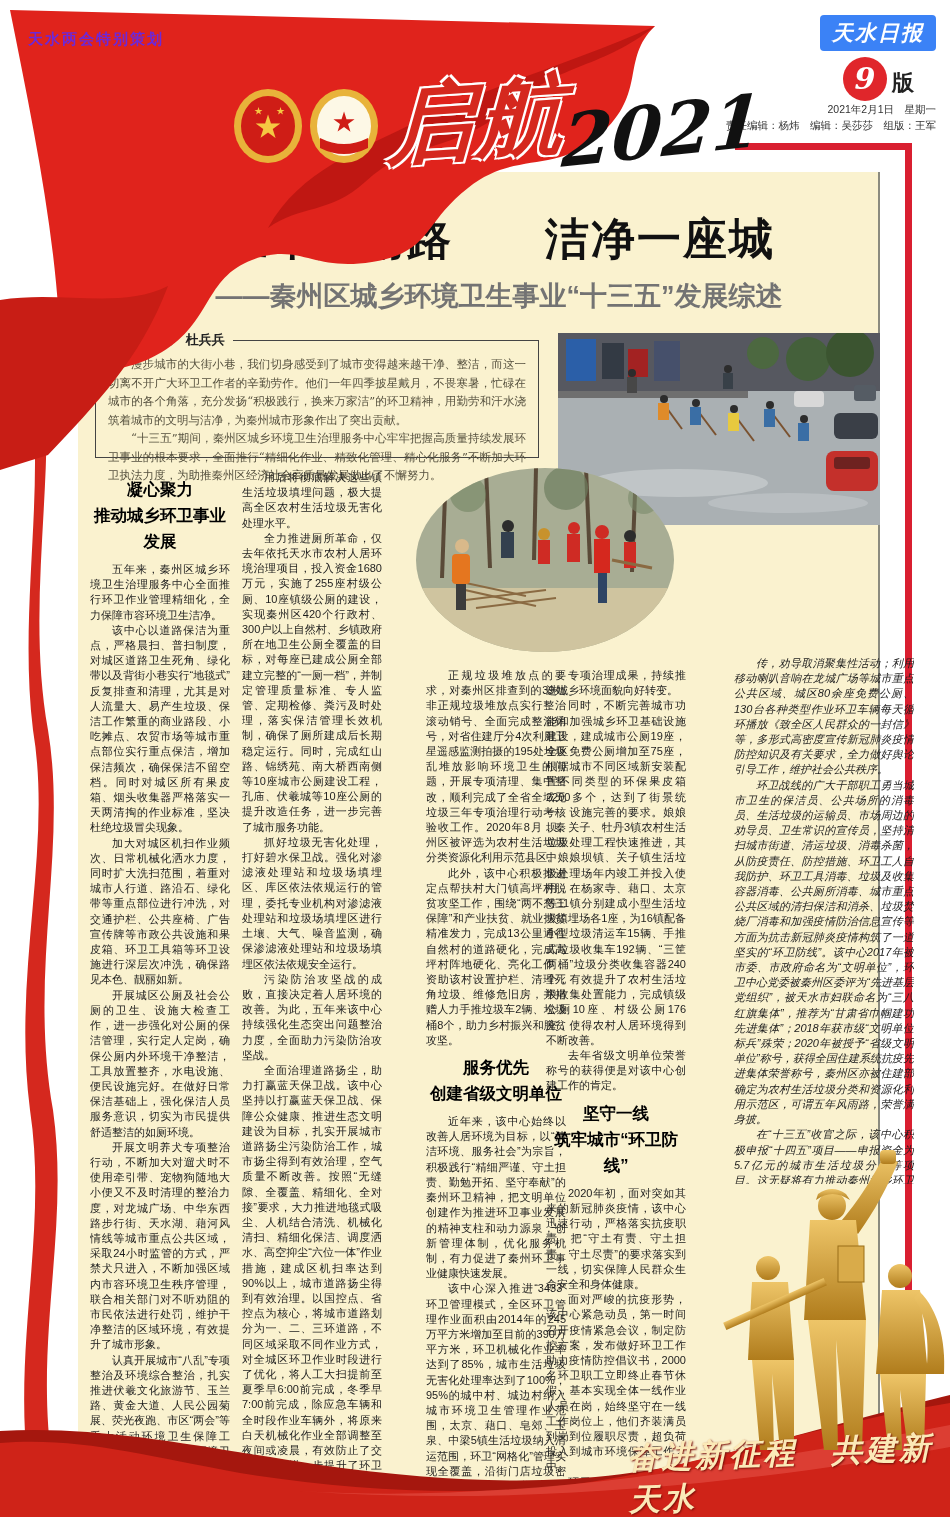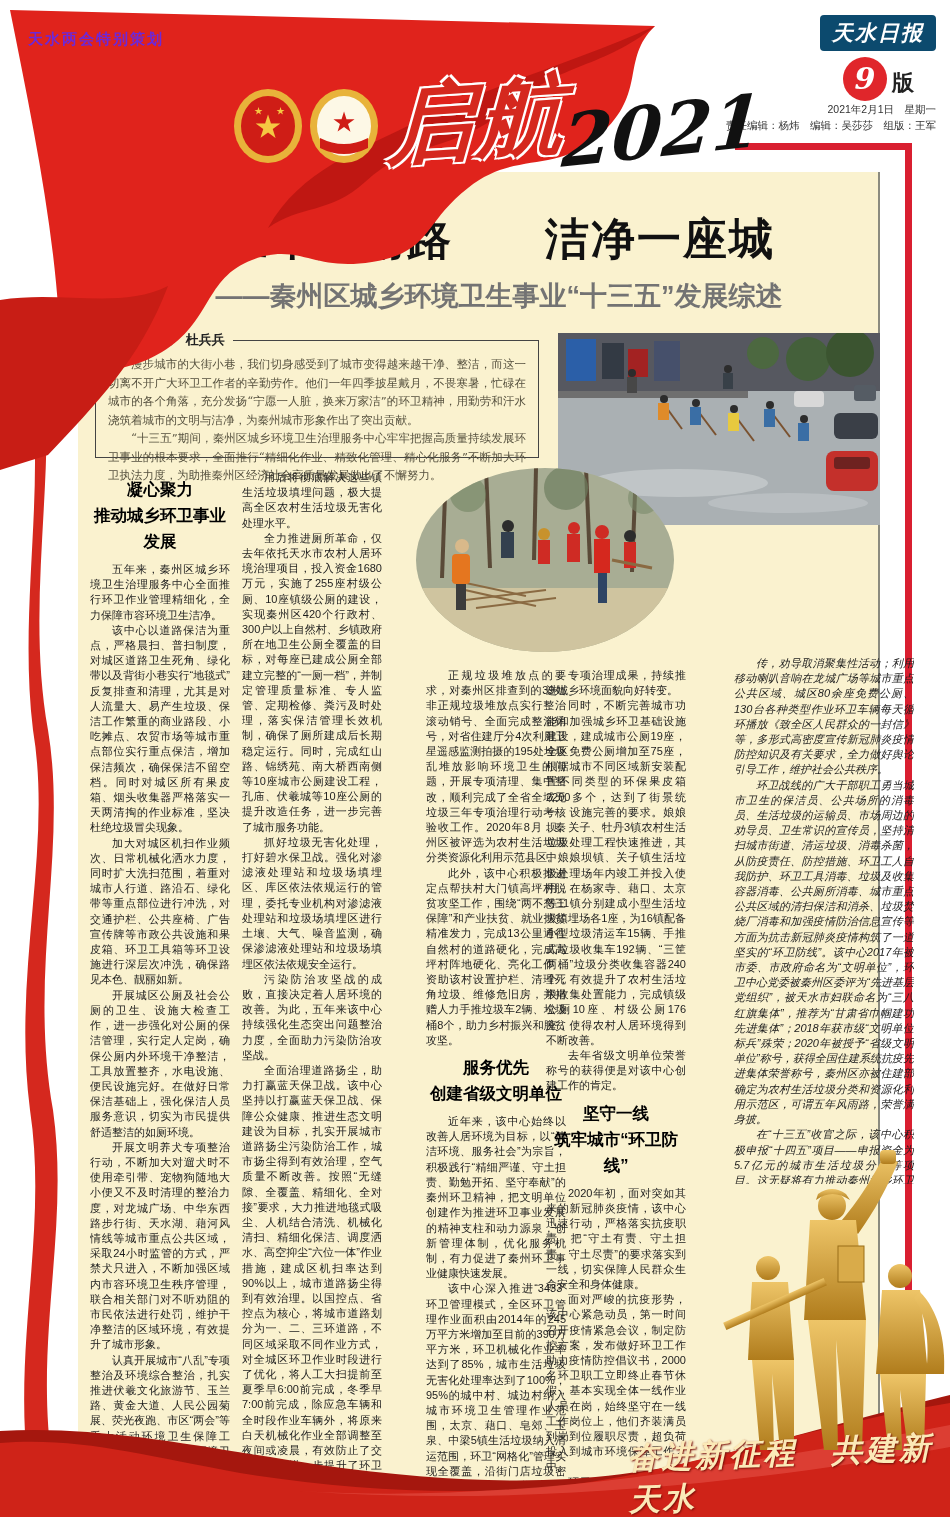--- a/index.html
+++ b/index.html
@@ -1,21 +1,21 @@
 <!DOCTYPE html>
 <html lang="zh"><head>
 <meta charset="utf-8">
 <style>
   html,body{margin:0;padding:0;background:#ffffff;}
   body{width:950px;height:1517px;position:relative;overflow:hidden;
        font-family:"Liberation Sans",sans-serif;}
   .abs{position:absolute;}
   
   .flag-banner-text{color:#6d28d9;font-size:15px;font-weight:bold;letter-spacing:2px;z-index:6;}
-  .paper-box{background:#0c4a6e;border-radius:4px;color:#fff;text-align:center;
+  .paper-box{background:#3b82f6;border-radius:4px;color:#fff;text-align:center;
              font-family:"DejaVu Serif",serif;font-style:italic;font-weight:bold;
              font-size:21px;line-height:36px;letter-spacing:2px;z-index:6;}
   .page-badge{background:#e0262b;border-radius:50%;color:#fff;text-align:center;
               font-family:"DejaVu Serif",serif;font-style:italic;font-weight:bold;
               font-size:30px;line-height:44px;z-index:6;}
   .page-badge-suffix{font-size:22px;font-weight:bold;color:#222;z-index:6;}
   .date-line,.editors-line{font-size:10.5px;color:#333;text-align:right;width:250px;z-index:6;}
   
   .slogan-main{font-family:"DejaVu Serif",serif;font-style:italic;font-weight:bold;
                color:#d5281e;font-size:86px;transform:rotate(-4deg) skewX(-6deg);
@@ -114,21 +114,21 @@
 </div>
 <div class="abs slogan-main" style="left:388px;top:62px;">启航</div>
 <div class="abs slogan-year" style="left:562px;top:88px;">2021</div>
 
 <div class="abs headline" style="left:120px;top:210px;width:758px;">五年风雨路　　洁净一座城</div>
 <div class="abs subheadline" style="left:120px;top:278px;width:758px;">——秦州区城乡环境卫生事业“十三五”发展综述</div>
 
 <div class="abs lead-box" style="left:95px;top:340px;width:442px;height:116px;">
   <div class="byline">□张利通　杜兵兵</div>
   <div class="lead-text">
-    <p>漫步城市的大街小巷，我们切身感受到了城市变得越来越干净、整洁，而这一切离不开广大环卫工作者的辛勤劳作。他们一年四季披星戴月，不畏寒暑，忙碌在城市的各个角落，充分发扬“宁愿一人脏，换来万家洁”的环卫精神，用勤劳和汗水浇筑着城市的文明与洁净，为秦州城市形象作出了突出贡献。</p>
+    <p>漫步城市的大街小巷，我们切身感受到了城市变得越来越干净、整洁，而这一切离不开广大环卫工作者的辛勤劳作。他们一年四季披星戴月，不畏寒暑，忙碌在城市的各个角落，充分发扬“积极践行，换来万家洁”的环卫精神，用勤劳和汗水浇筑着城市的文明与洁净，为秦州城市形象作出了突出贡献。</p>
     <p>“十三五”期间，秦州区城乡环境卫生治理服务中心牢牢把握高质量持续发展环卫事业的根本要求，全面推行“精细化作业、精致化管理、精心化服务”不断加大环卫执法力度，为助推秦州区经济社会高质量发展做出了不懈努力。</p>
   </div>
 </div>
 
 <div class="abs photo" style="left:558px;top:333px;width:322px;height:192px;">
   <svg width="322" height="192" viewBox="0 0 322 192">
     <rect width="322" height="192" fill="#9aa0a4"></rect>
     <rect x="0" y="0" width="322" height="62" fill="#565860"></rect>
     <rect x="8" y="6" width="30" height="42" fill="#2b5fa8"></rect>
     <rect x="44" y="10" width="22" height="36" fill="#333a44"></rect>

